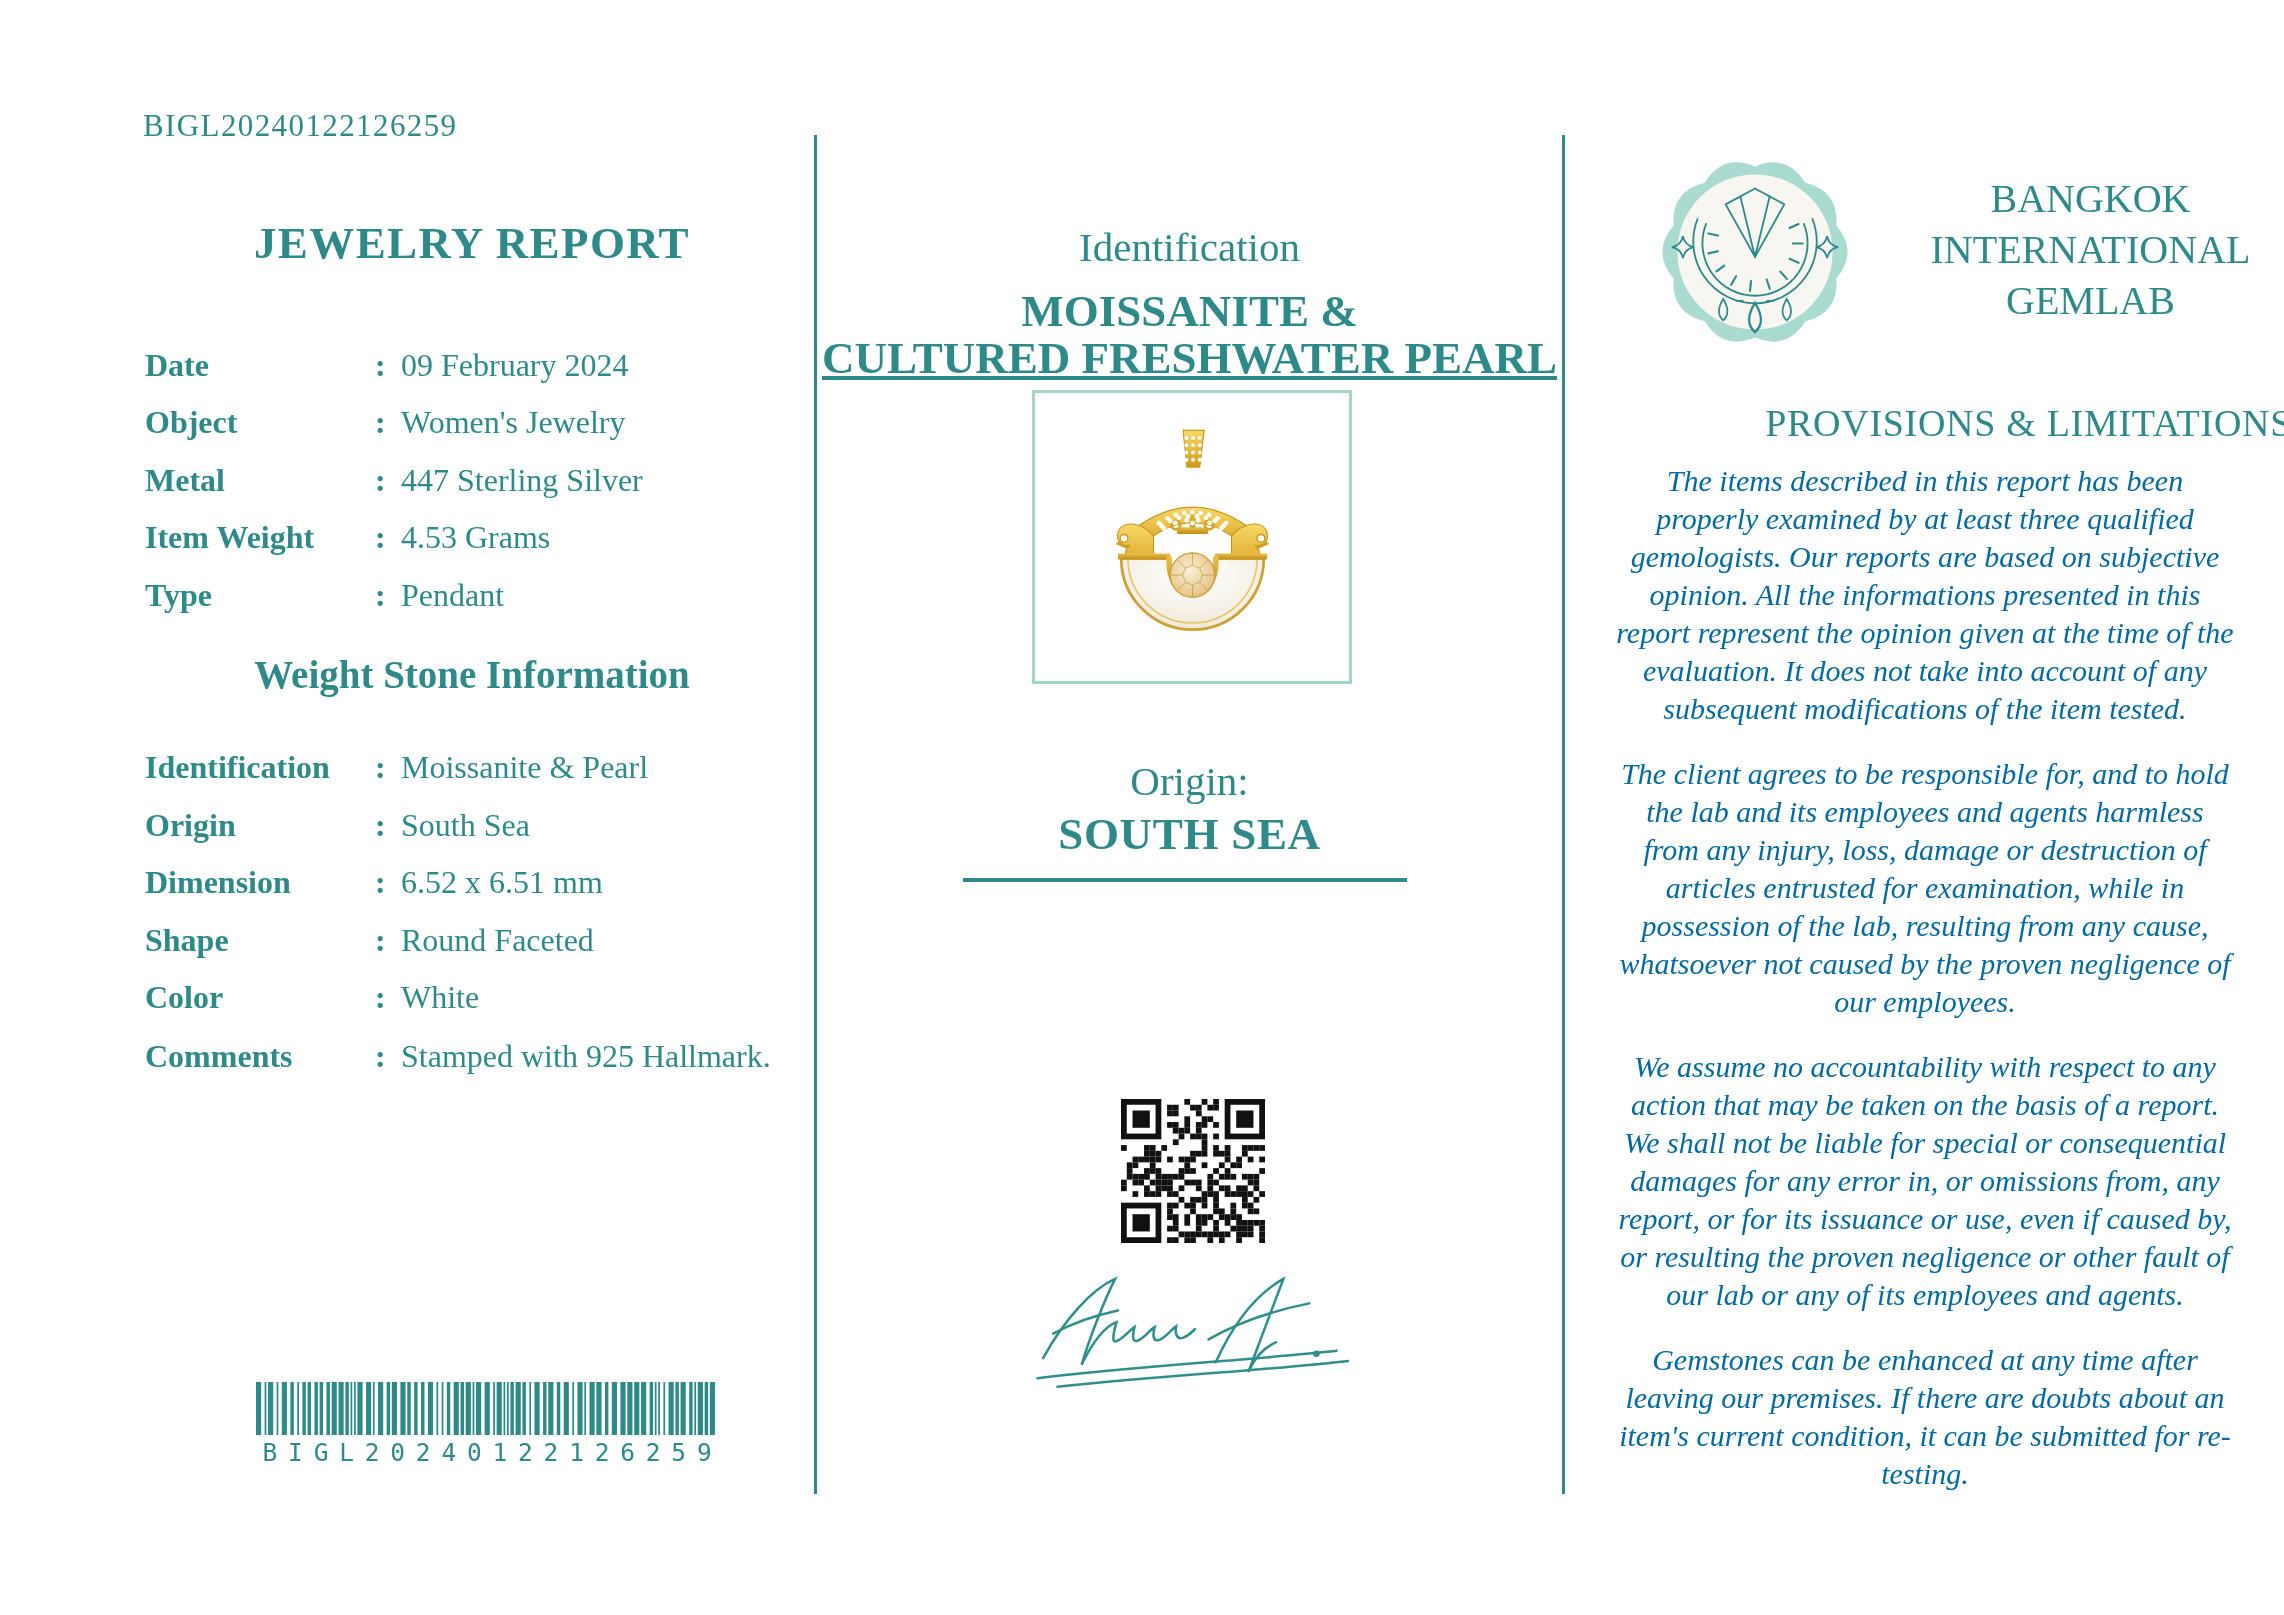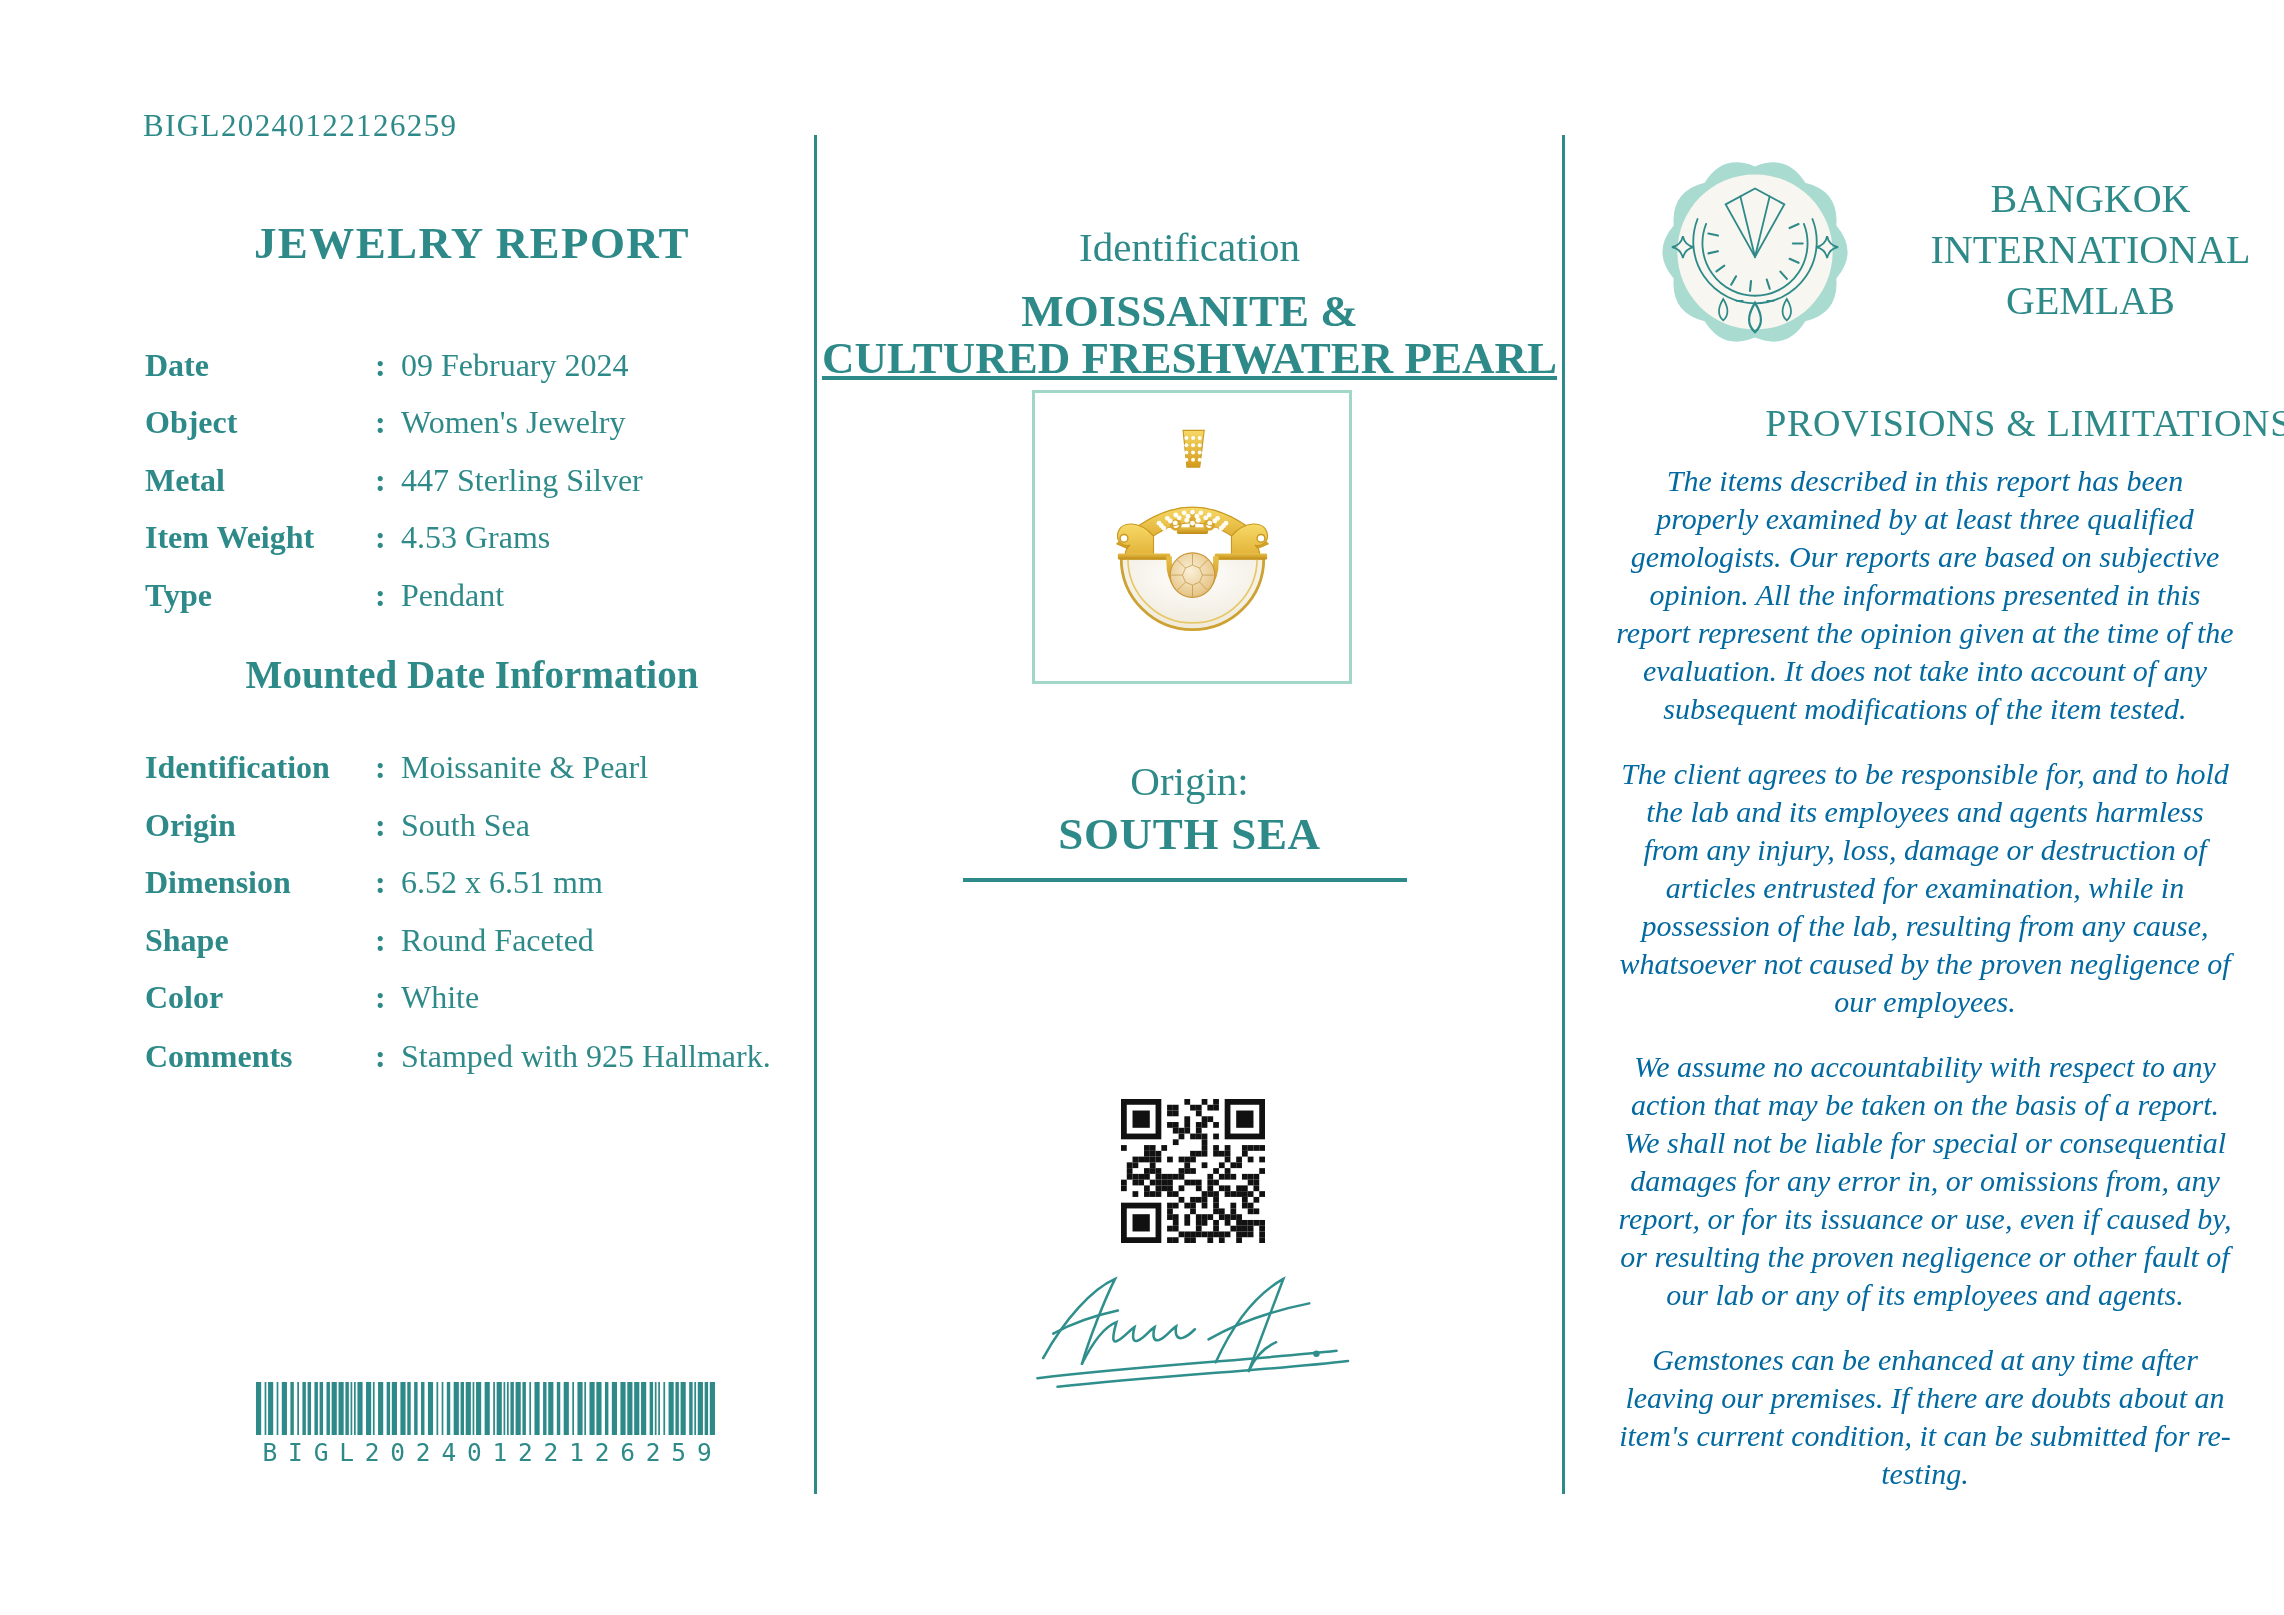--- a/index.html
+++ b/index.html
@@ -71,21 +71,21 @@
     <span class="lbl">Item Weight</span>
       <span class="cln">:</span>
       <span class="val">4.53 Grams</span>
   </div>
   <div class="info-row" style="top:577px">
     <span class="lbl">Type</span>
       <span class="cln">:</span>
       <span class="val">Pendant</span>
   </div>
 
-  <div id="stone-title" class="left-head">Mounted Date Information</div>
+  <div id="stone-title" class="left-head">Weight Stone Information</div>
 
   <div class="info-row" style="top:749px">
     <span class="lbl">Identification</span>
       <span class="cln">:</span>
       <span class="val">Moissanite &amp; Pearl</span>
   </div>
   <div class="info-row" style="top:807px">
     <span class="lbl">Origin</span>
       <span class="cln">:</span>
       <span class="val">South Sea</span>

